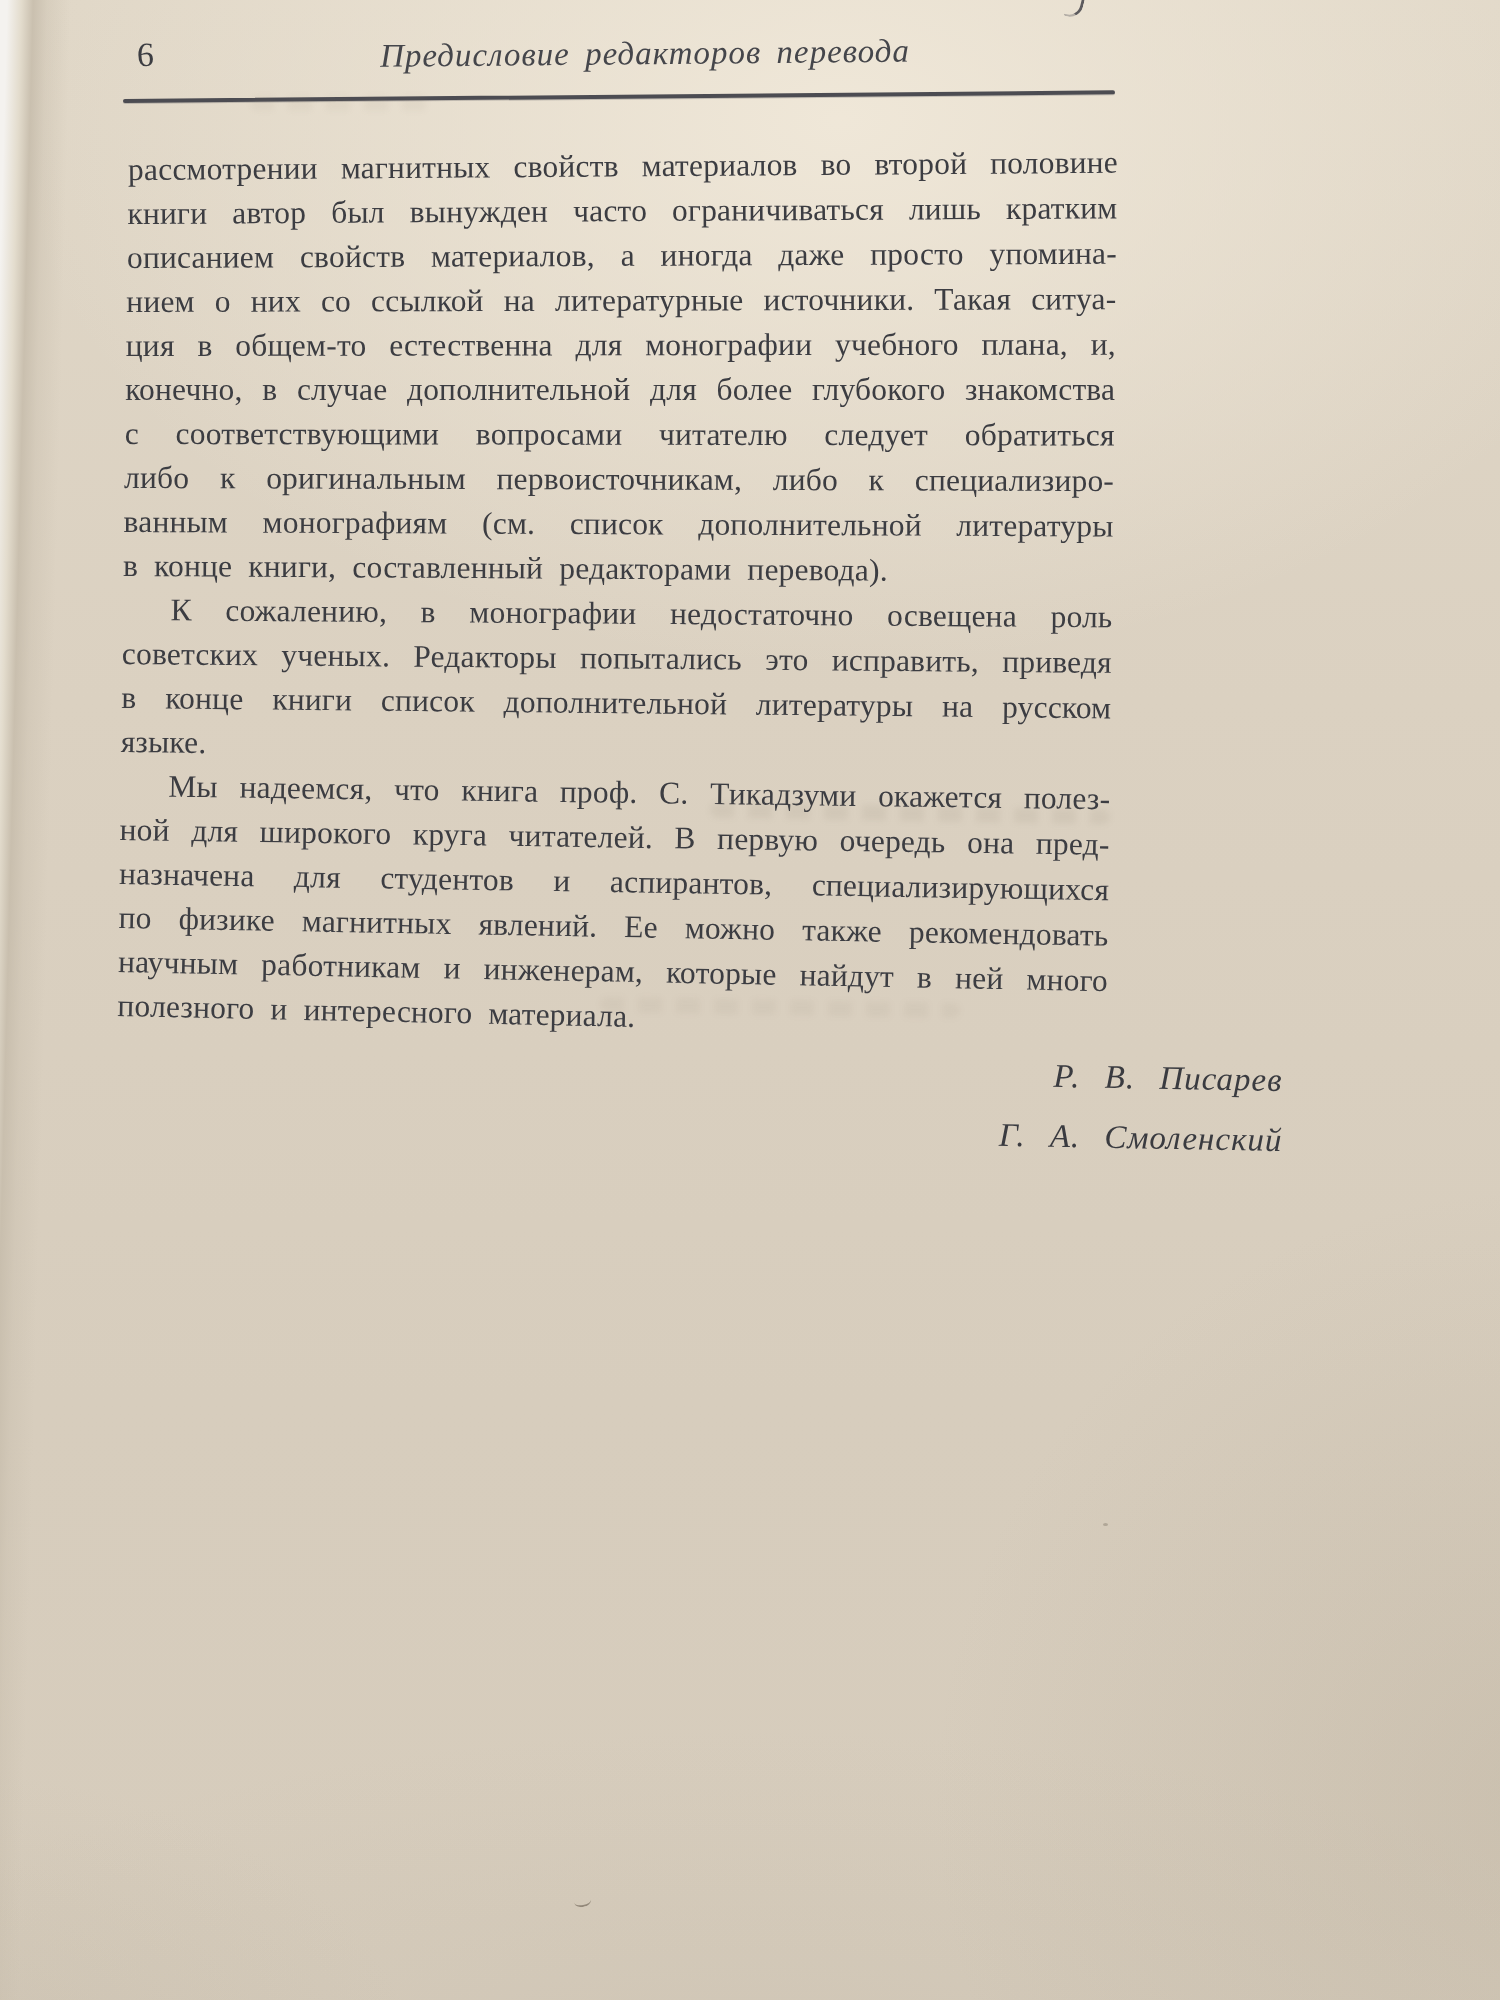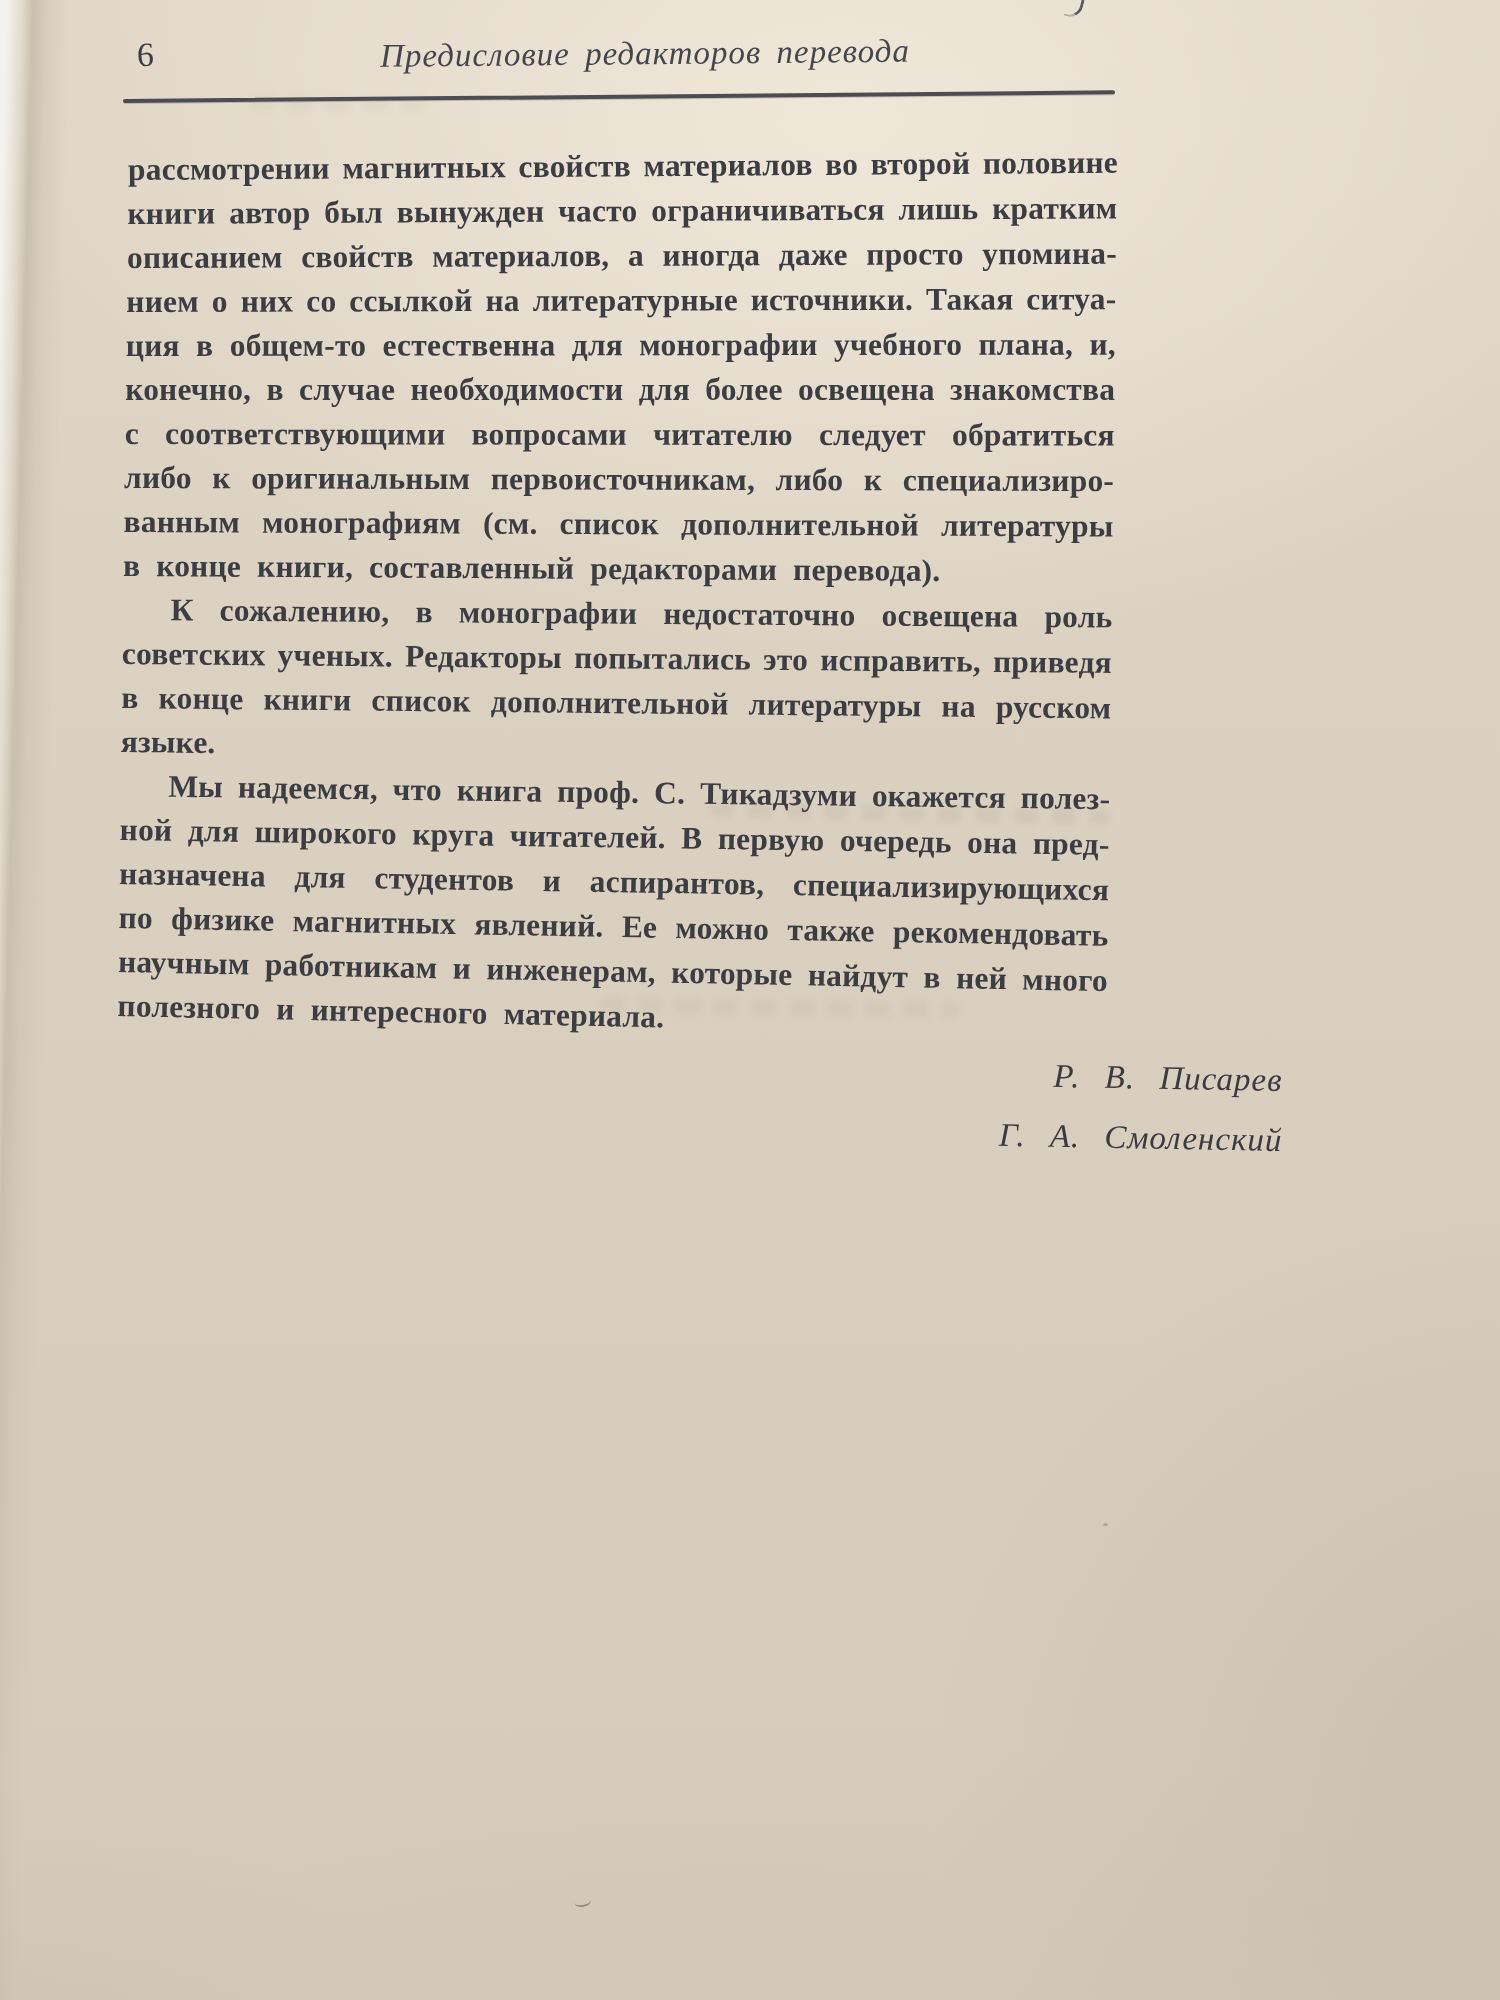--- a/index.html
+++ b/index.html
@@ -34,21 +34,21 @@
     color:#45464b;
   }
   .header-rule{
     position:absolute;left:123px;top:99px;width:992px;height:3.5px;border-radius:2px;
     background:var(--rule,#4c4c52);
     transform:rotate(-.5deg);transform-origin:left center;
     box-shadow:0 1px 0 rgba(76,76,82,.25);
   }
   .body-text{
     position:absolute;left:128px;top:148px;width:990px;
-    font-size:31.5px;line-height:44px;letter-spacing:.2px;font-weight:bold;
+    font-size:31.5px;line-height:44px;letter-spacing:.2px;
   }
   .line{
     width:100%;text-align:justify;text-align-last:justify;
     transform-origin:left center;white-space:normal;
   }
   .line.last{text-align-last:left;word-spacing:8px;}
   .line.indent{text-indent:48px;}
   .signatures{
     position:absolute;right:217px;top:1050px;text-align:right;
     font-style:italic;font-size:33px;line-height:60px;
@@ -90,21 +90,21 @@
   <div class="page-number">6</div>
   <div class="running-head">Предисловие редакторов перевода</div>
   <div class="header-rule"></div>
 
   <div class="body-text">
       <div class="line" style="transform: translateX(0px) rotate(-0.42deg);">рассмотрении магнитных свойств материалов во второй половине</div>
       <div class="line" style="transform: translateX(-0.6px) rotate(-0.33deg);">книги автор был вынужден часто ограничиваться лишь кратким</div>
       <div class="line" style="transform: translateX(-1.1px) rotate(-0.25deg);">описанием свойств материалов, а иногда даже просто упомина-</div>
       <div class="line" style="transform: translateX(-1.7px) rotate(-0.16deg);">нием о них со ссылкой на литературные источники. Такая ситуа-</div>
       <div class="line" style="transform: translateX(-2.2px) rotate(-0.08deg);">ция в общем-то естественна для монографии учебного плана, и,</div>
-      <div class="line" style="transform: translateX(-2.8px) rotate(0.01deg);">конечно, в случае необходимости для более освещена знакомства</div>
+      <div class="line" style="transform: translateX(-2.8px) rotate(0.01deg);">конечно, в случае дополнительной для более глубокого знакомства</div>
       <div class="line" style="transform: translateX(-3.3px) rotate(0.09deg);">с соответствующими вопросами читателю следует обратиться</div>
       <div class="line" style="transform: translateX(-3.9px) rotate(0.18deg);">либо к оригинальным первоисточникам, либо к специализиро-</div>
       <div class="line" style="transform: translateX(-4.4px) rotate(0.26deg);">ванным монографиям (см. список дополнительной литературы</div>
       <div class="line last" style="transform: translateX(-5px) rotate(0.35deg);">в конце книги, составленный редакторами перевода).</div>
       <div class="line indent" style="transform: translateX(-5.5px) rotate(0.43deg);">К сожалению, в монографии недостаточно освещена роль</div>
       <div class="line" style="transform: translateX(-6.1px) rotate(0.52deg);">советских ученых. Редакторы попытались это исправить, приведя</div>
       <div class="line" style="transform: translateX(-6.6px) rotate(0.6deg);">в конце книги список дополнительной литературы на русском</div>
       <div class="line last" style="transform: translateX(-7.2px) rotate(0.69deg);">языке.</div>
       <div class="line indent" style="transform: translateX(-7.7px) rotate(0.77deg);">Мы надеемся, что книга проф. С. Тикадзуми окажется полез-</div>
       <div class="line" style="transform: translateX(-8.3px) rotate(0.86deg);">ной для широкого круга читателей. В первую очередь она пред-</div>

